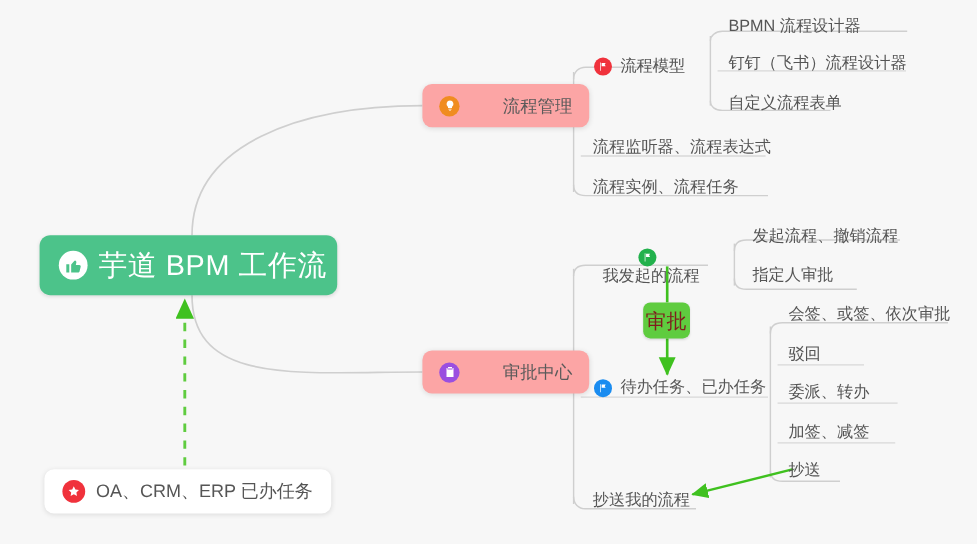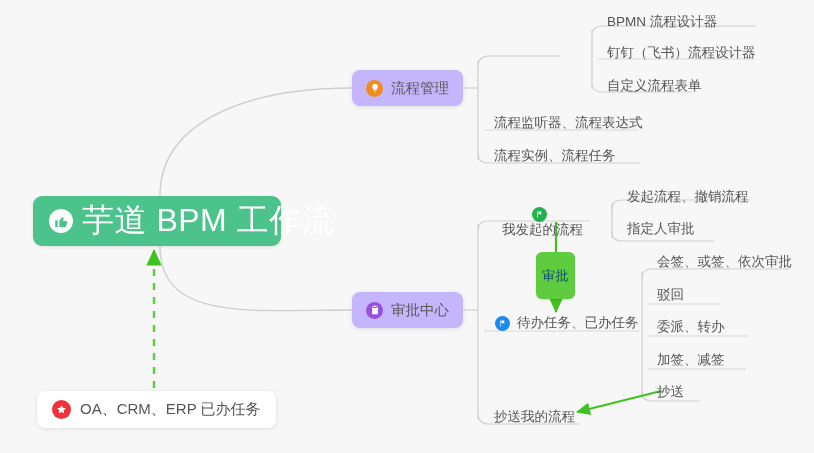--- a/index.html
+++ b/index.html
@@ -23,44 +23,45 @@
     left: 33px; top: 196px;
     width: 248px; height: 50px;
     background: #4cc38a;
     border-radius: 9px;
     display: flex; align-items: center;
     padding-left: 16px;
     box-shadow: 0 1px 3px rgba(0,0,0,0.10);
   }
   .root-label {
     color: #ffffff;
-    font-size: 32px;
+    font-size: 24px;
     letter-spacing: 0.5px;
     margin-left: 9px;
     white-space: nowrap;
   }
 
   
   .badge {
     display: inline-flex; align-items: center; justify-content: center;
     border-radius: 50%;
     flex: 0 0 auto;
   }
   .badge svg { display: block; }
 
   
   .card-node {
     position: absolute;
-    background: #c4b5fd;
+    background: #fca5a5;
     border-radius: 8px;
     height: 36px;
     display: flex; align-items: center;
     padding: 0 14px;
     box-shadow: 0 1px 4px rgba(0,0,0,0.10);
     white-space: nowrap;
+    gap: 28px;
   }
   .card-node .txt {
     font-size: 14.5px;
     color: #5a5a5a;
     margin-left: 8px;
   }
 
   
   .callout-card {
     position: absolute;
@@ -86,26 +87,26 @@
     padding: 3px 6px 5px 6px;
     line-height: 1.25;
   }
   .leaf.with-icon { display: flex; align-items: center; }
   .leaf.with-icon .txt { margin-left: 7px; }
 
   
   .anno-pill {
     position: absolute;
     left: 536px; top: 252px;
-    width: 39px; height: 47px;
+    width: 39px; height: 30px;
     background: #5fcc3f;
     border-radius: 6px;
     display: flex; align-items: center; justify-content: center;
-    color: #0c4a6e;
-    font-size: 13px;
+    color: #7f1d1d;
+    font-size: 17px;
     letter-spacing: 0.5px;
     box-shadow: 0 1px 2px rgba(0,0,0,0.12);
   }
 </style>
 </head>
 <body>
 
 <div id="canvas">
 
   <svg class="layer" viewBox="0 0 814 453">
@@ -176,20 +177,28 @@
 
   <div class="card-node" style="left:352px; top:292px;">
     <span class="badge" style="width:17px;height:17px;background:#9a4fe0;">
       <svg width="10" height="10" viewBox="0 0 24 24" fill="#ffffff">
         <path d="M8 2h8v3H8zM5 4h2v3h10V4h2v18H5z"></path>
       </svg>
     </span>
     <span class="txt">审批中心</span>
   </div>
 
+  <div class="leaf with-icon" style="left:489px; top:44px;">
+    <span class="badge" style="width:15px;height:15px;background:#f0323c;">
+      <svg width="9" height="9" viewBox="0 0 24 24" fill="#ffffff">
+        <path d="M6 3h1.6v18H6zM9 4h9l-2.2 3.4L18 11H9z"></path>
+      </svg>
+    </span>
+    <span class="txt">流程模型</span>
+  </div>
 
   <div class="leaf" style="left:488px; top:112px;">流程监听器、流程表达式</div>
 
   <div class="leaf" style="left:488px; top:145px;">流程实例、流程任务</div>
 
   <div class="leaf" style="left:601px; top:11px;">BPMN 流程设计器</div>
 
   <div class="leaf" style="left:601px; top:42px;">钉钉（飞书）流程设计器</div>
 
   <div class="leaf" style="left:601px; top:75px;">自定义流程表单</div>

